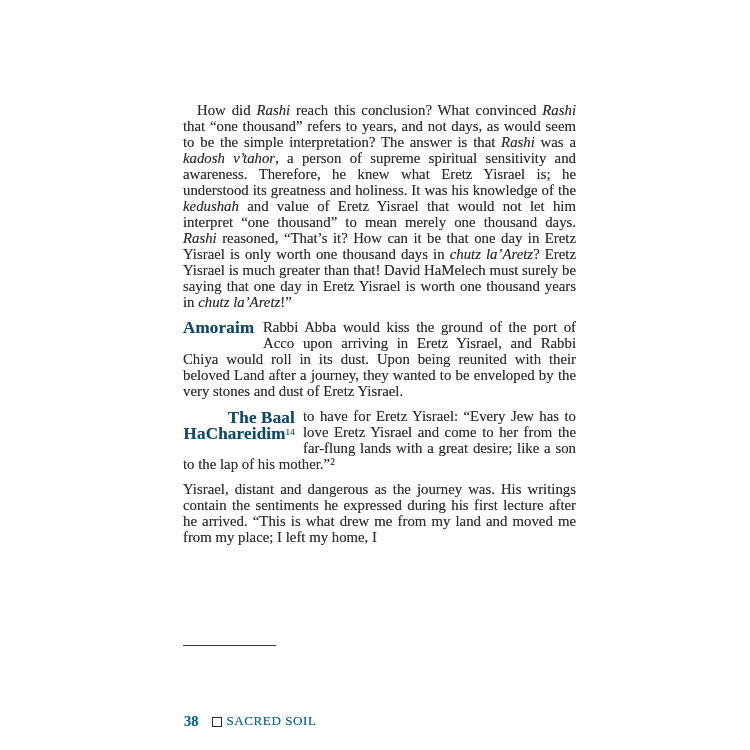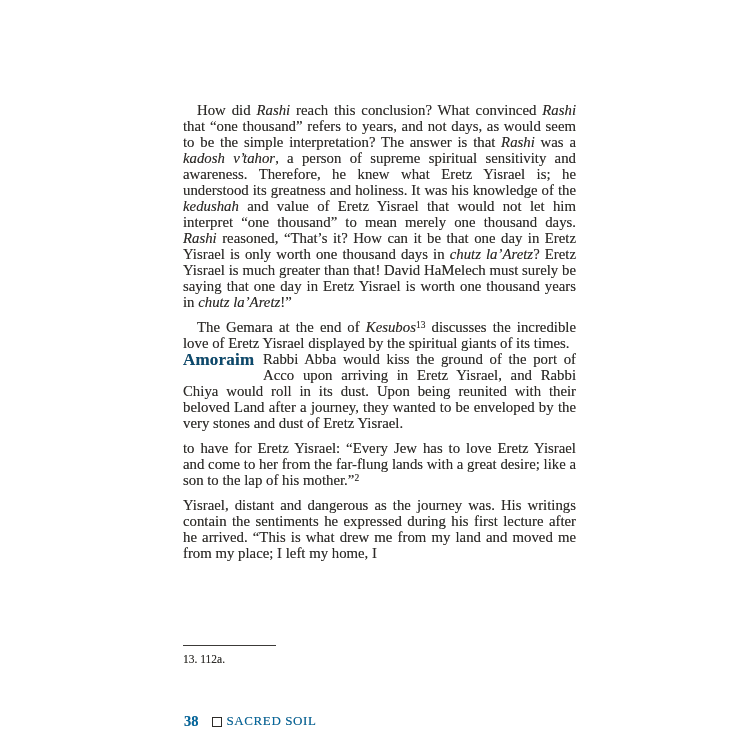--- a/index.html
+++ b/index.html
@@ -132,37 +132,38 @@
 </head>
 <body>
 
 <div class="page">
 
   <main class="text-column">
 
     <p class="par body-text indent">How did <i>Rashi</i> reach this conclusion? What convinced <i>Rashi</i> that “one thousand” refers to years, and not days, as would seem to be the simple interpretation? The answer is that <i>Rashi</i> was a <i>kadosh v’tahor</i>, a person of supreme spiritual sensitivity and awareness. Therefore, he knew what Eretz Yisrael is; he understood its greatness and holiness. It was his knowledge of the <i>kedushah</i> and value of Eretz Yisrael that would not let him interpret “one thousand” to mean merely one thousand days. <i>Rashi</i> reasoned, “That’s it? How can it be that one day in Eretz Yisrael is only worth one thousand days in <i>chutz la’Aretz</i>? Eretz Yisrael is much greater than that! David HaMelech must surely be saying that one day in Eretz Yisrael is worth one thousand years in <i>chutz la’Aretz</i>!”</p>
 
     <section class="par">
-      <p class="body-text indent intro">The Gemara at the end of <i>Kesubos</i><sup>13</sup> discusses the incredible love of Eretz Yisrael displayed by the spiritual giants of its times.</p>
       <div class="body-text wrapzone"><span class="margin-label label-amoraim">Amoraim</span><span>Rabbi Abba would kiss the ground of the port of Acco upon arriving in Eretz Yisrael, and Rabbi Chiya would roll in its dust. Upon being reunited with their beloved Land after a journey, they wanted to be enveloped by the very stones and dust of Eretz Yisrael.</span></div>
     </section>
 
     <section class="par">
-      <div class="body-text wrapzone"><span>to have for Eretz Yisrael: “Every Jew has to love Eretz Yisrael and come to her from the far-flung lands with a great desire; like a son to the lap of his mother.”<sup>2</sup></span></div>
+      <div class="body-text wrapzone"><span class="margin-label label-baal">
+            <span class="lbl-line">The Baal</span>
+            <span class="lbl-line">HaChareidim<sup>14</sup></span>
+          </span><span>to have for Eretz Yisrael: “Every Jew has to love Eretz Yisrael and come to her from the far-flung lands with a great desire; like a son to the lap of his mother.”<sup>2</sup></span></div>
     </section>
 
     <section class="par">
       <div class="body-text wrapzone"><span>Yisrael, distant and dangerous as the journey was. His writings contain the sentiments he expressed during his first lecture after he arrived. “This is what drew me from my land and moved me from my place; I left my home, I</span></div>
     </section>
 
   </main>
 
   <aside class="footnotes">
     <div class="fn-rule"></div>
-    <p class="fn">13. 112a.</p>
   </aside>
 
   <footer class="page-footer">
     <span class="pagenum">38</span>
     <span class="sq"></span>
     <span class="booktitle">SACRED SOIL</span>
   </footer>
 
 </div>
 

